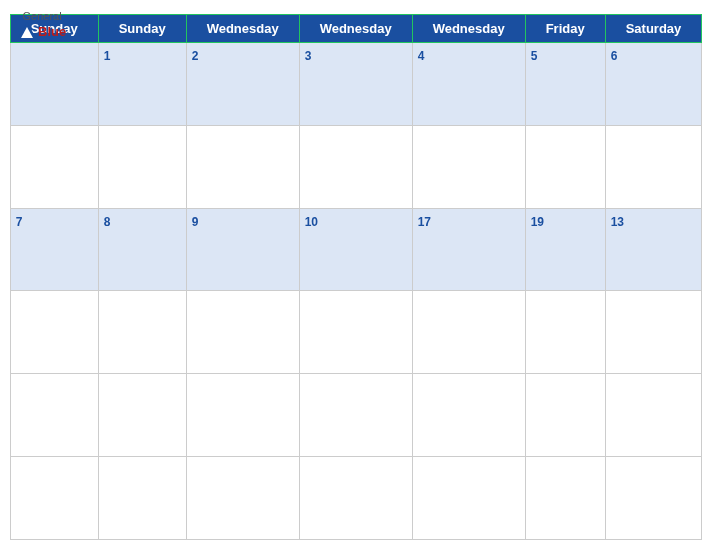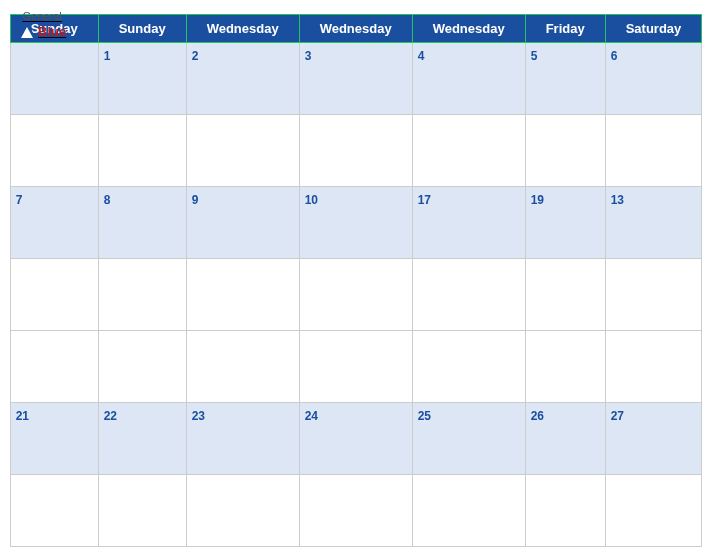--- a/index.html
+++ b/index.html
@@ -23,21 +23,20 @@
       margin-bottom: 4px;
     }
 
     .logo-area {
       position: absolute;
       left: 0;
       top: 0;
       display: flex;
       flex-direction: column;
       align-items: center;
-      text-decoration: underline;
     }
 
     .logo-text-general {
       font-size: 11px;
       color: #555;
       font-family: Arial, sans-serif;
     }
 
     .logo-text-blue {
       font-size: 13px;
@@ -185,29 +184,20 @@
       </tr>
       <tr class="content-row">
         <td></td>
         <td></td>
         <td></td>
         <td></td>
         <td></td>
         <td></td>
         <td></td>
       </tr>
-      <tr class="date-row">
-        <td><span class="day-number">21</span></td>
-        <td><span class="day-number">22</span></td>
-        <td><span class="day-number">23</span></td>
-        <td><span class="day-number">24</span></td>
-        <td><span class="day-number">25</span></td>
-        <td><span class="day-number">26</span></td>
-        <td><span class="day-number">27</span></td>
-      </tr>
       <tr class="content-row">
         <td></td>
         <td></td>
         <td></td>
         <td></td>
         <td></td>
         <td></td>
         <td></td>
       </tr>
     </tbody>

